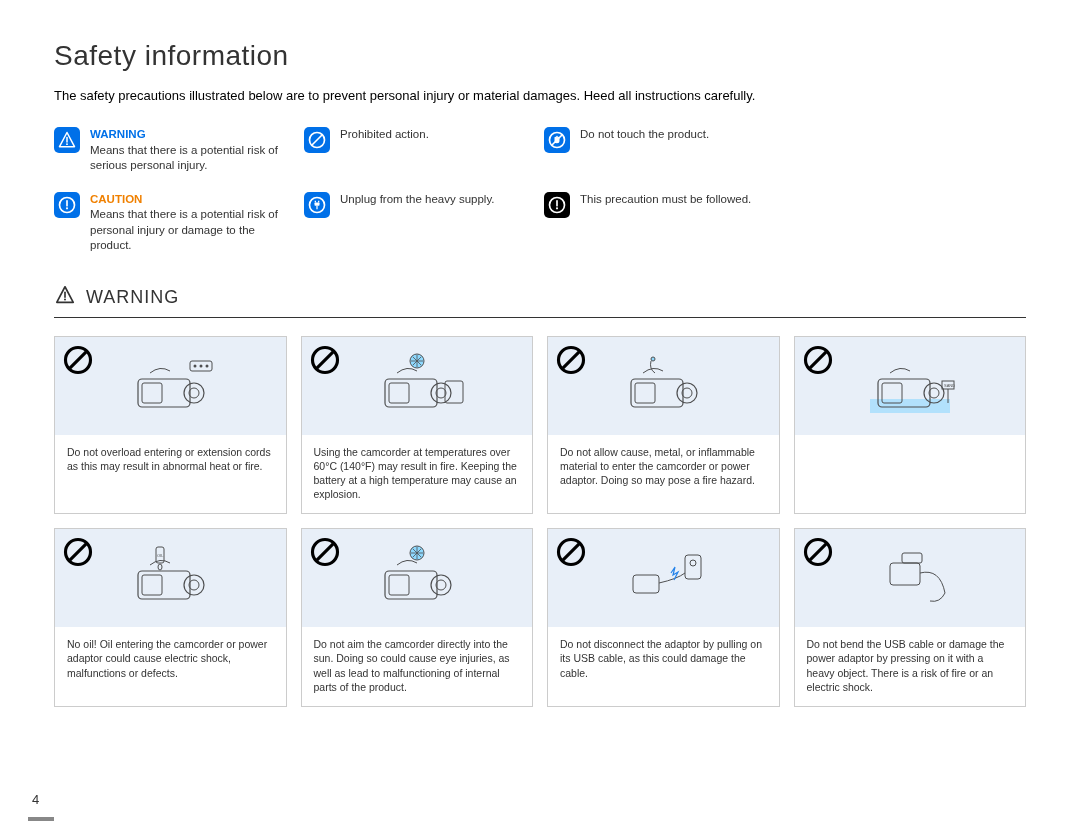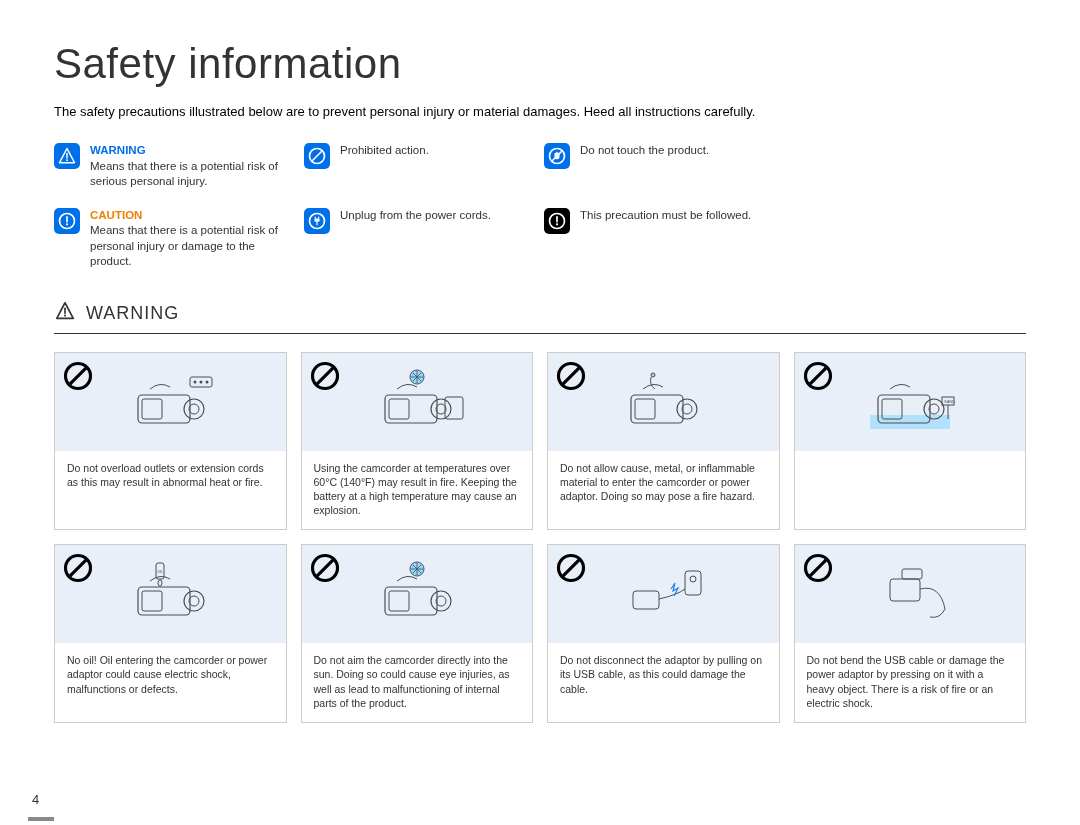--- a/index.html
+++ b/index.html
@@ -6,21 +6,21 @@
   body {
     font-family: Arial, Helvetica, sans-serif;
     width: 1080px;
     height: 825px;
     background: #fff;
     color: #333;
     padding: 40px 54px 20px 54px;
     position: relative;
   }
   .title {
-    font-size: 42px;
+    font-size: 28px;
     font-weight: 300;
     color: #333;
     letter-spacing: 0.5px;
     margin-bottom: 16px;
     font-family: "Helvetica Neue", Arial, sans-serif;
   }
   .intro {
     font-size: 13px;
     color: #000000;
     margin-bottom: 24px;
@@ -222,21 +222,21 @@
       <div class="legend-title orange">CAUTION</div>
       <div>Means that there is a potential risk of personal injury or damage to the product.</div>
     </div>
   </div>
   <div class="legend-item">
     <div class="legend-icon bg-blue">
       <svg viewBox="0 0 24 24" width="20" height="20">
           <use href="#unplug"></use>
         </svg>
     </div>
-    <div class="legend-text">Unplug from the power cords.</div>
+    <div class="legend-text">Unplug from the heavy supply.</div>
   </div>
   <div class="legend-item">
     <div class="legend-icon bg-black">
       <svg viewBox="0 0 24 24" width="20" height="20">
           <use href="#excl-circle"></use>
         </svg>
     </div>
     <div class="legend-text">This precaution must be followed.</div>
   </div>
 </div>
@@ -258,21 +258,21 @@
           <use href="#prohibit-dark"></use>
         </svg>
       <svg class="sketch" viewBox="0 0 100 70">
           <use href="#camcorder"></use>
           <rect x="70" y="10" width="22" height="10" rx="2" fill="none" stroke="#333"></rect>
           <circle cx="75" cy="15" r="1.5" fill="#333"></circle>
           <circle cx="81" cy="15" r="1.5" fill="#333"></circle>
           <circle cx="87" cy="15" r="1.5" fill="#333"></circle>
         </svg>
     </div>
-    <div class="card-text">Do not overload outlets or extension cords as this may result in abnormal heat or fire.</div>
+    <div class="card-text">Do not overload entering or extension cords as this may result in abnormal heat or fire.</div>
   </div>
   <div class="card">
     <div class="card-img">
       <svg class="prohibit" viewBox="0 0 24 24">
           <use href="#prohibit-dark"></use>
         </svg>
       <svg class="sketch" viewBox="0 0 100 70">
           <use href="#camcorder"></use>
           <circle cx="50" cy="10" r="7" fill="#7fd4ff" stroke="#333"></circle>
           <path d="M44 10 h12 M50 4 v12 M46 6 l8 8 M46 14 l8 -8" stroke="#333" stroke-width="0.8"></path>

